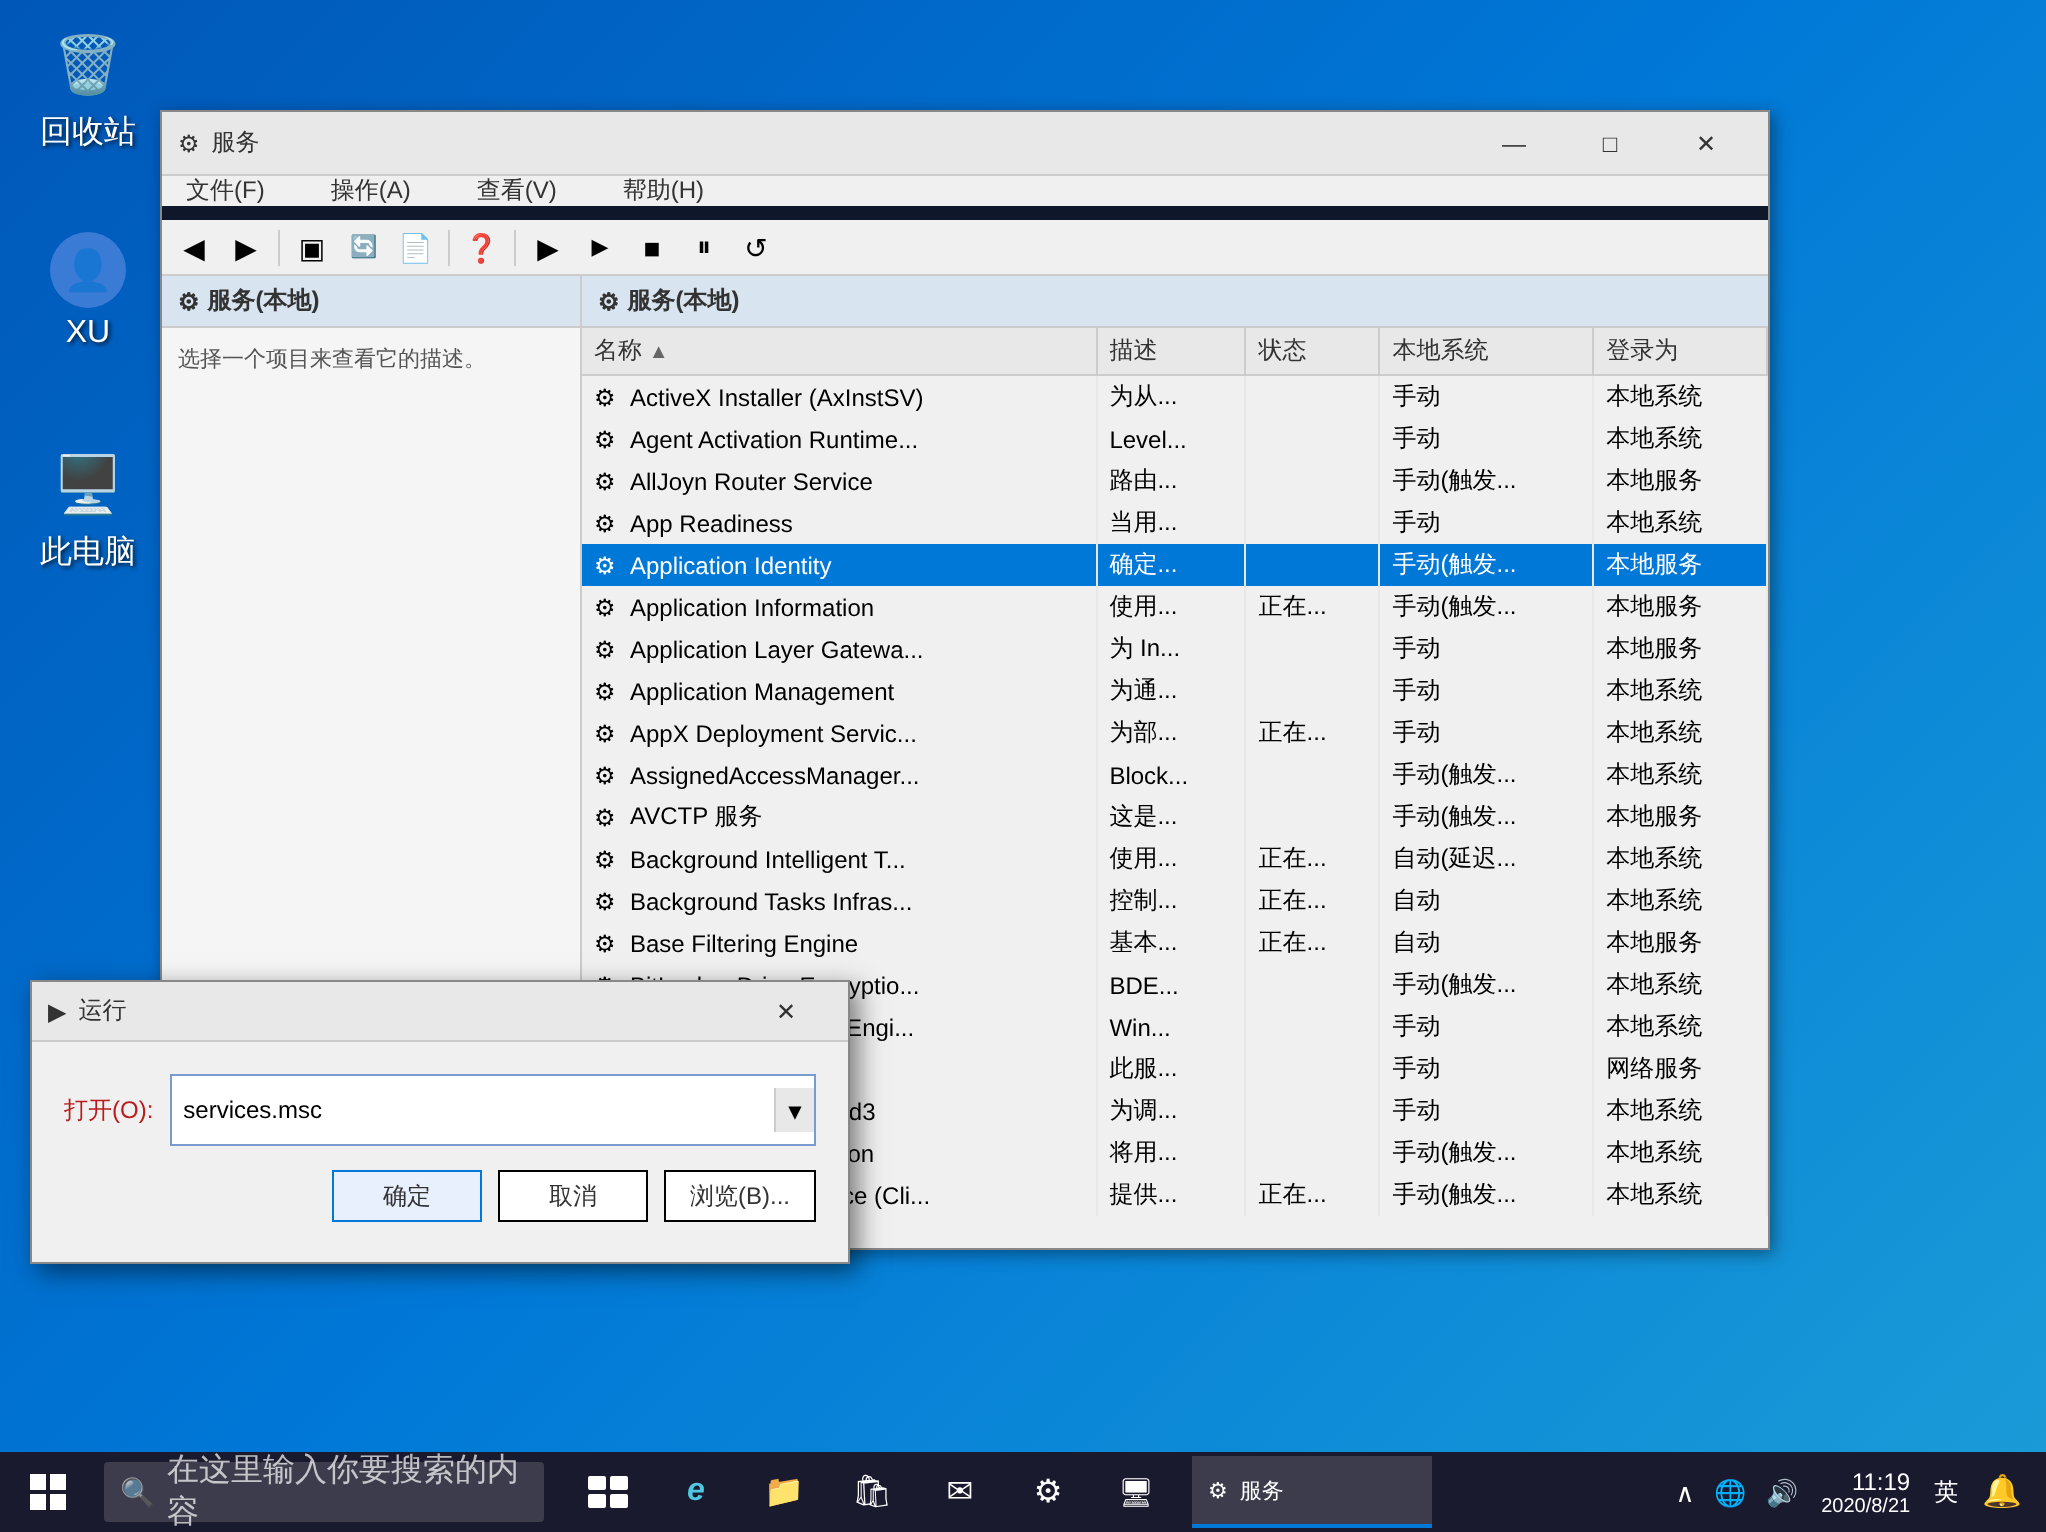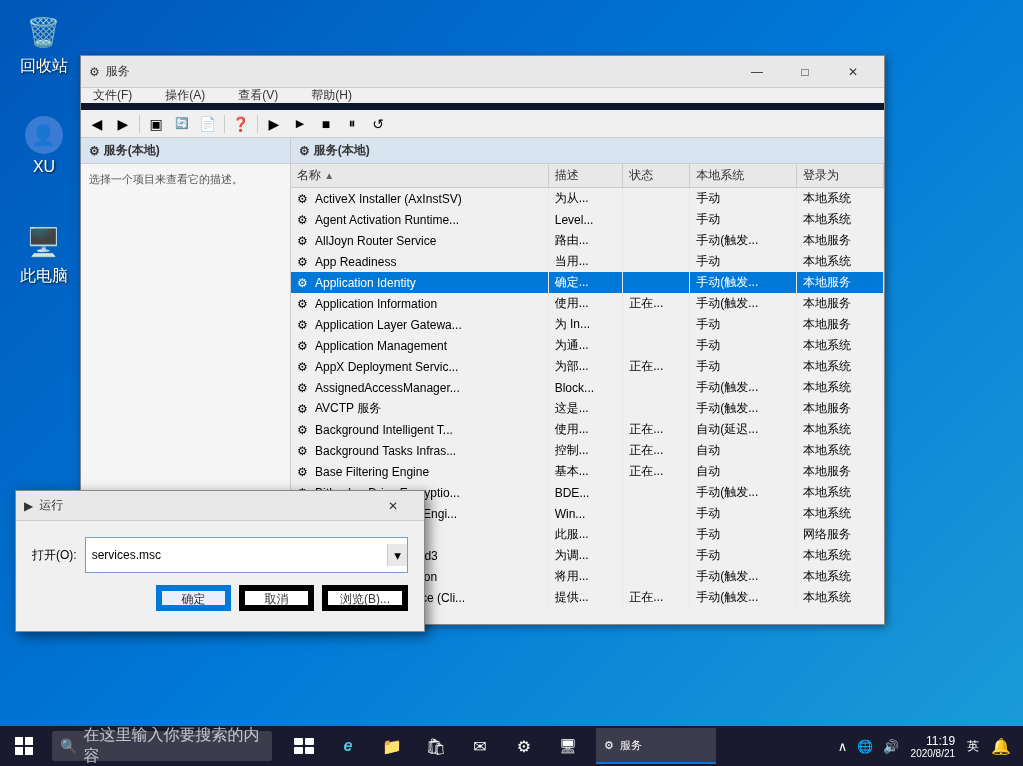--- a/index.html
+++ b/index.html
@@ -283,21 +283,21 @@
       color: #333;
       line-height: 1.5;
     }
     .run-input-row {
       display: flex;
       align-items: center;
       gap: 8px;
     }
     .run-label {
       font-size: 12px;
-      color: #000000;
+      color: #b91c1c;
       white-space: nowrap;
     }
     .run-input-wrapper {
       flex: 1;
       display: flex;
       align-items: center;
       border: 1px solid #7a9bce;
       background: white;
     }
     .run-input {
@@ -321,21 +321,21 @@
     }
     .run-buttons {
       display: flex;
       justify-content: flex-end;
       gap: 8px;
       padding-bottom: 4px;
     }
     .run-btn {
       min-width: 75px;
       height: 26px;
-      border: 6px solid #000000;
+      border: 1px solid #000000;
       background: white;
       cursor: pointer;
       font-size: 12px;
       color: #333;
       padding: 0 12px;
     }
     .run-btn.primary {
       background: #e8f0fe;
       border-color: #0078d7;
     }

